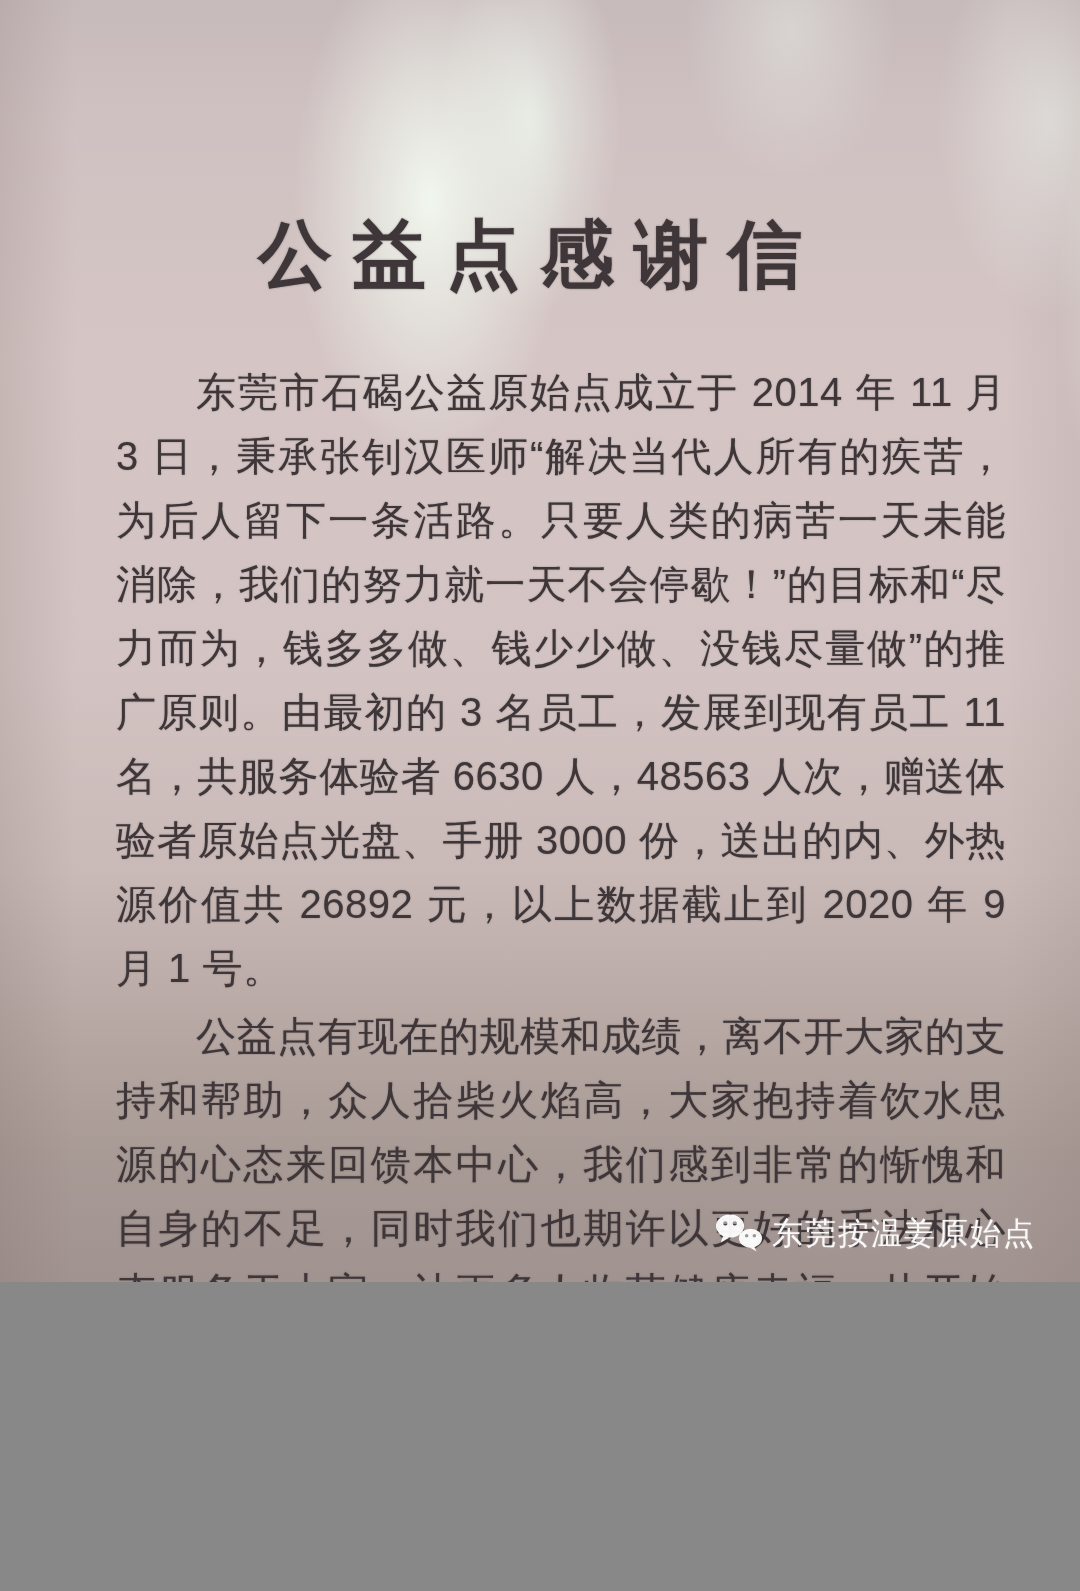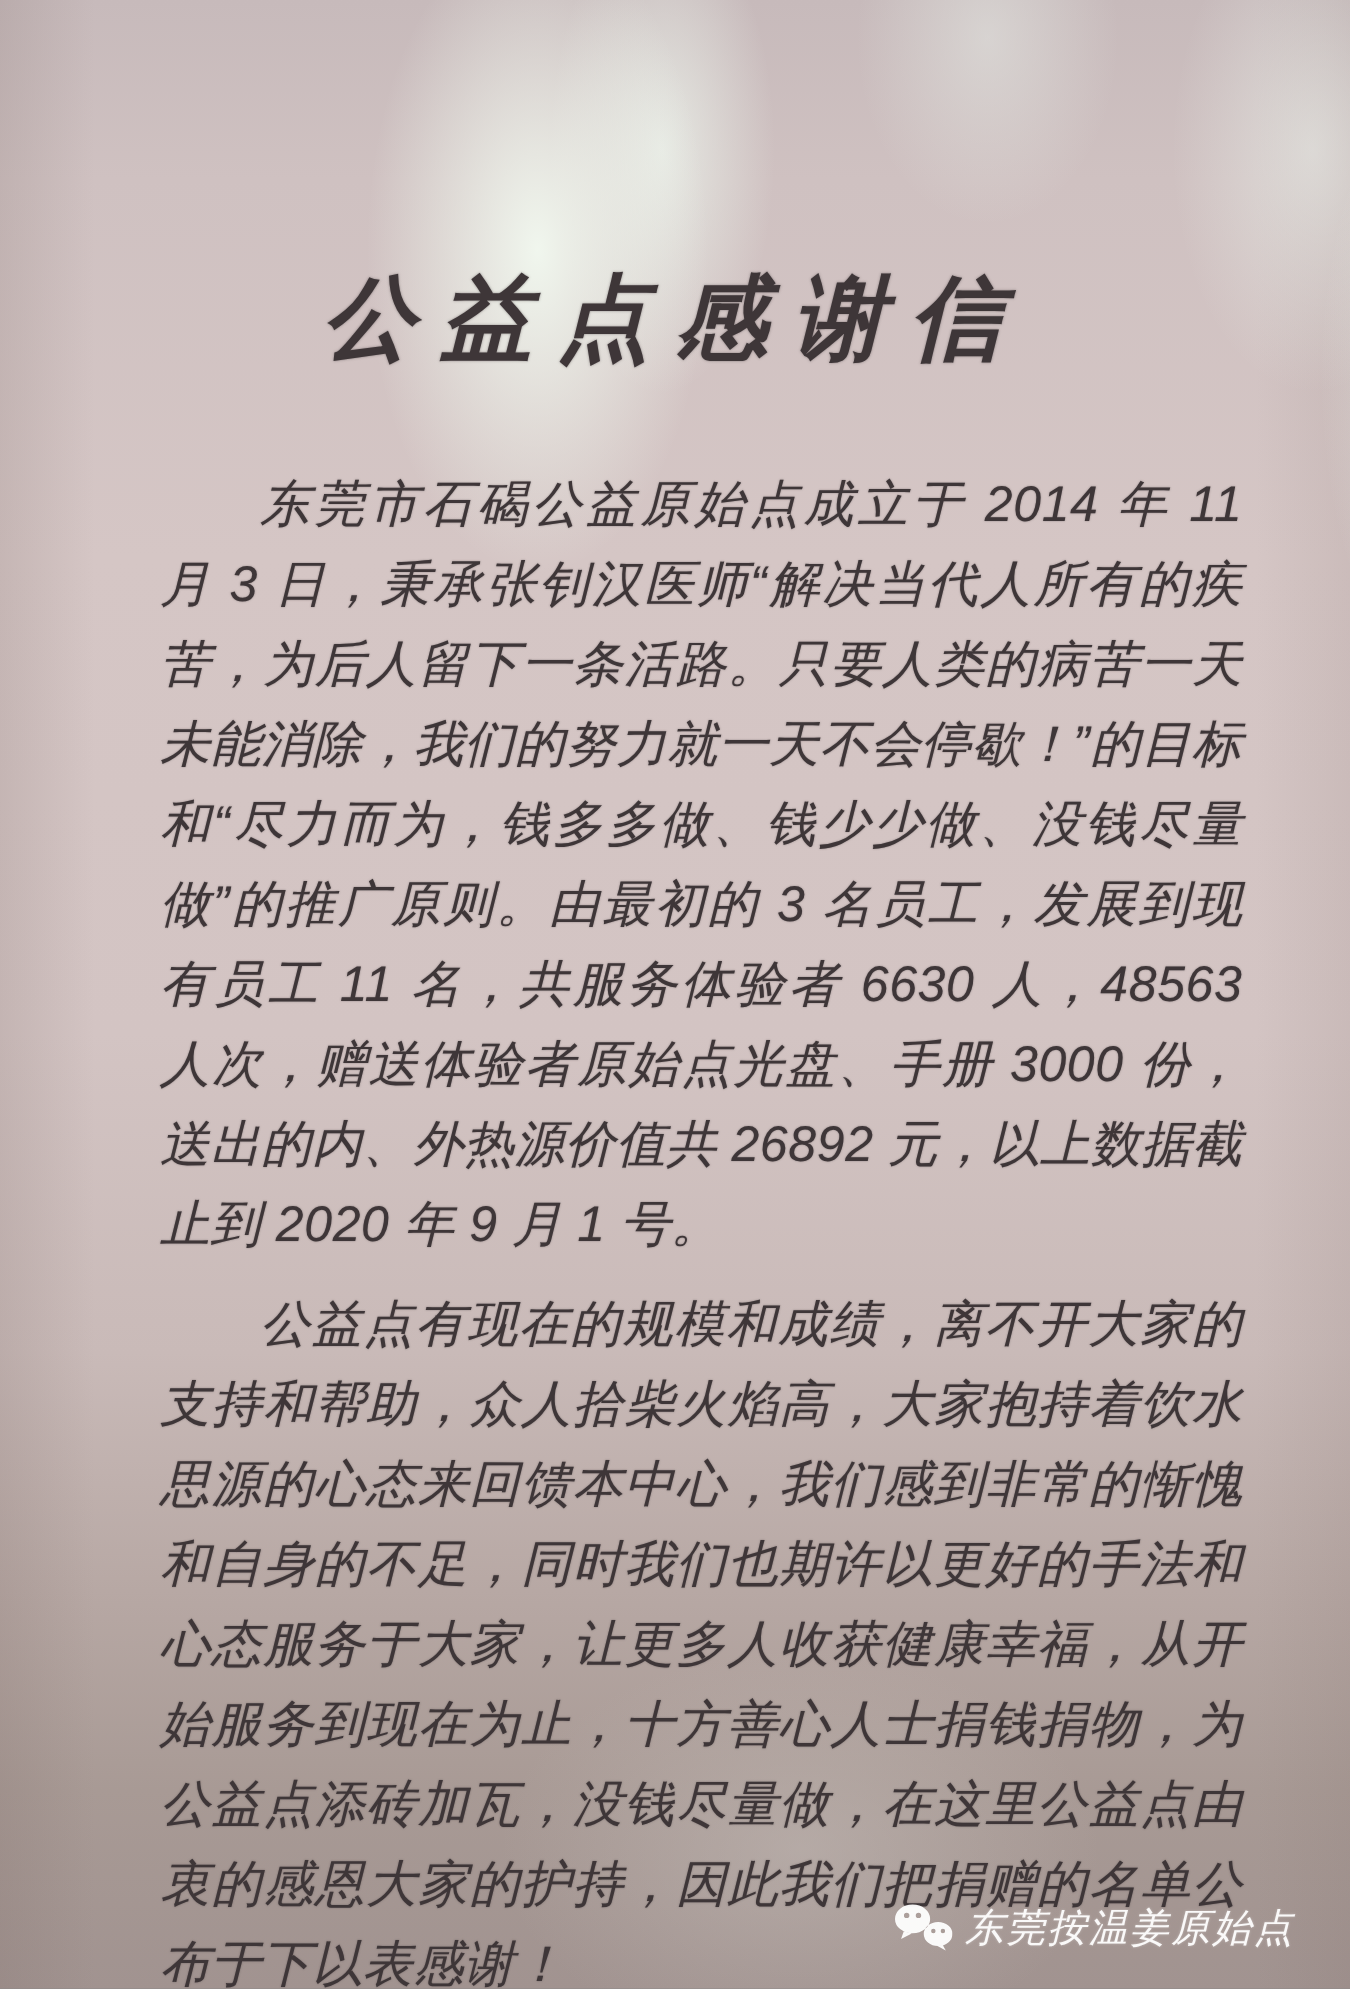--- a/index.html
+++ b/index.html
@@ -3,34 +3,33 @@
 <meta charset="utf-8">
 <style>
   html, body {
     margin: 0;
     padding: 0;
     background: #888;
   }
   .photo {
     position: relative;
     width: 1080px;
-    height: 1591px;
+    height: 1282px;
     overflow: hidden;
     font-family: "Liberation Sans", sans-serif;
     
     background:
       radial-gradient(ellipse 190px 360px at 430px 200px, rgba(242,249,240,0.95), rgba(242,249,240,0) 72%),
       radial-gradient(ellipse 120px 260px at 530px 120px, rgba(238,246,238,0.75), rgba(238,246,238,0) 75%),
       radial-gradient(ellipse 220px 420px at 1210px 300px, rgba(240,247,240,0.9), rgba(240,247,240,0) 70%),
       radial-gradient(ellipse 150px 260px at 1050px 120px, rgba(236,242,236,0.55), rgba(236,242,236,0) 75%),
       radial-gradient(ellipse 140px 200px at 790px 30px, rgba(230,235,230,0.5), rgba(230,235,230,0) 75%),
       radial-gradient(ellipse 300px 200px at 640px 1480px, rgba(200,192,188,0.45), rgba(200,192,188,0) 80%),
       linear-gradient(90deg, rgba(116,98,94,0.16) 0%, rgba(116,98,94,0) 7%, rgba(116,98,94,0) 93%, rgba(116,98,94,0.10) 100%),
       linear-gradient(180deg, #c7babb 0%, #cfc1c1 9%, #d5c6c5 28%, #d3c4c3 52%, #c9bab8 68%, #b7a8a4 80%, #a89a95 90%, #a19390 100%);
-    font-style: italic;
   }
   .title {
     position: absolute;
     top: 206px;
     left: 0;
     width: 100%;
     margin: 0;
     text-align: center;
     font-size: 74px;
     font-weight: 700;
@@ -44,21 +43,21 @@
     left: 112px;
     width: 898px;
     color: var(--text-color, #3e3638);
     font-size: 40px;
     line-height: 64px;
     text-align: justify;
     text-shadow: 0 0 1.5px rgba(62,54,56,0.5);
     letter-spacing: 0.5px;
   }
   .letter-body p {
-    margin: 16px;
+    margin: 4px;
     text-indent: 2em;
   }
   .watermark {
     position: absolute;
     right: 44px;
     bottom: 27px;
     display: flex;
     align-items: flex-start;
     gap: 10px;
     color: var(--watermark-color, #ffffff);

